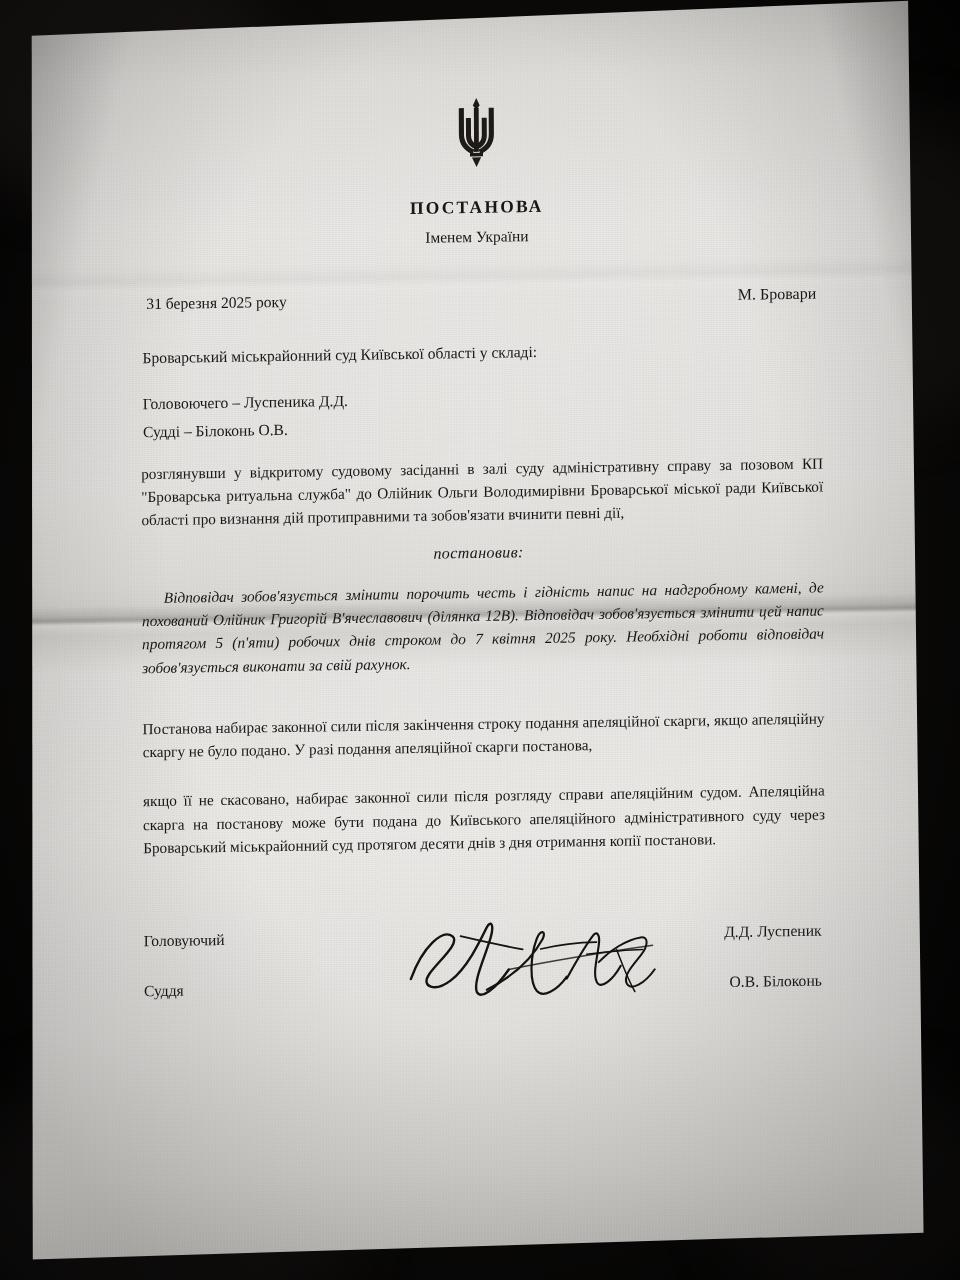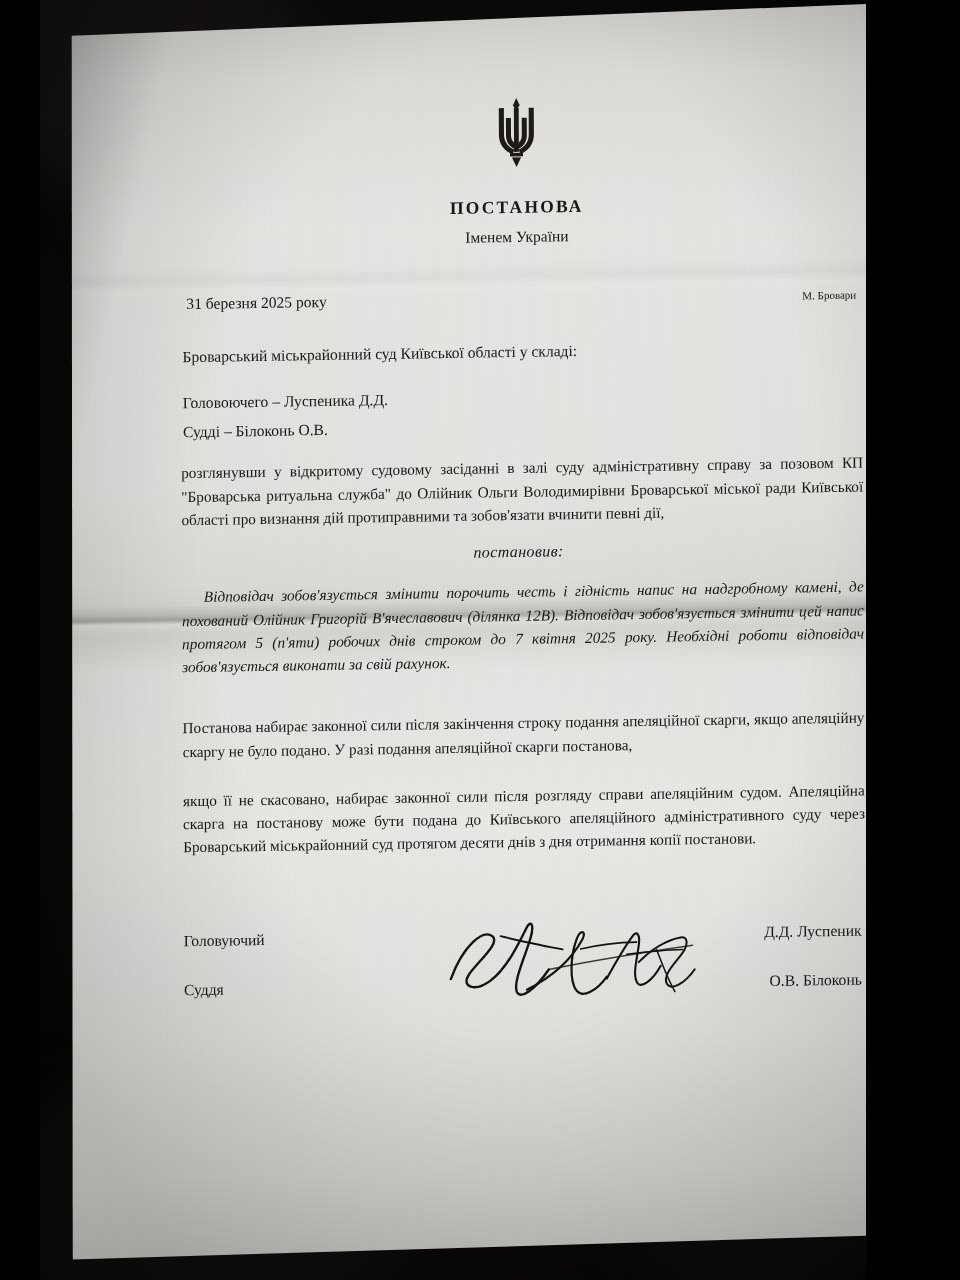--- a/index.html
+++ b/index.html
@@ -10,25 +10,24 @@
   body {
     width: 960px;
     height: 1280px;
     overflow: hidden;
     font-family: "Liberation Serif", serif;
   }
 
   
   #photo {
     position: relative;
-    width: 826px;
+    width: 960px;
     height: 1280px;
     background: radial-gradient(ellipse at 50% 45%, #14110f 0%, #0a0908 60%, #000 100%);
     overflow: hidden;
-    margin-left: 40px;
   }
 
   
   .desk-blob {
     position: absolute;
     border-radius: 50%;
     filter: blur(28px);
     opacity: .55;
   }
 
@@ -130,21 +129,21 @@
   }
 
   .line-row {
     display: flex;
     justify-content: space-between;
     align-items: baseline;
     margin-bottom: 30px;
     padding: 0 6px 0 14px;
   }
   .date { font-size: 15.6px; }
-  .city { font-size: 11px; }
+  .city { font-size: 16px; }
 
   .court-line {
     margin: 0 0 22px 10px;
     font-size: 15.6px;
   }
   .panel-line {
     margin: 0 0 5px 10px;
     font-size: 15.6px;
   }
   .panel-line.last { margin-bottom: 18px; }

